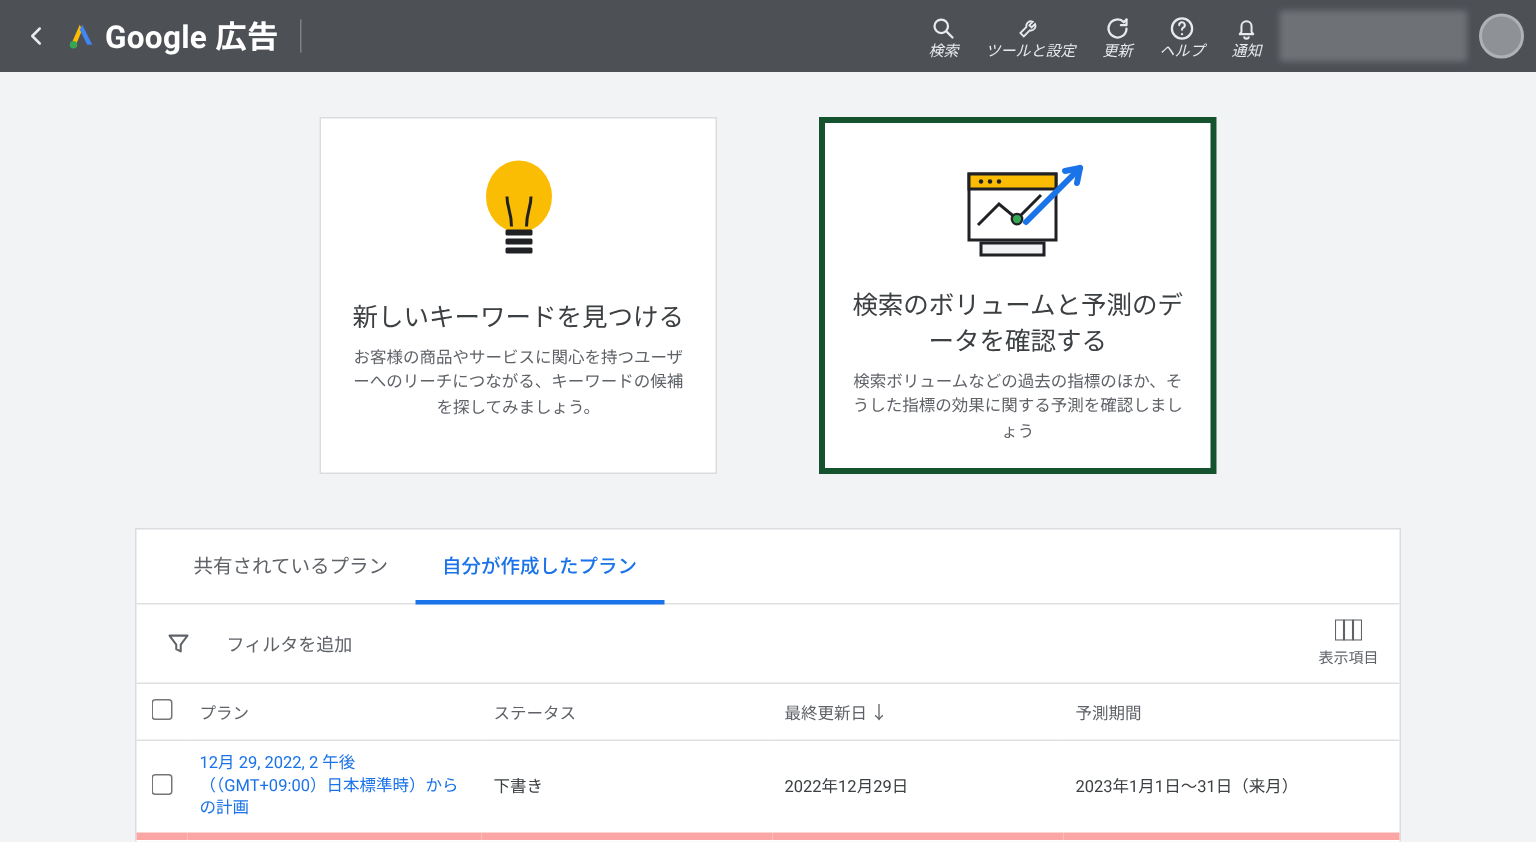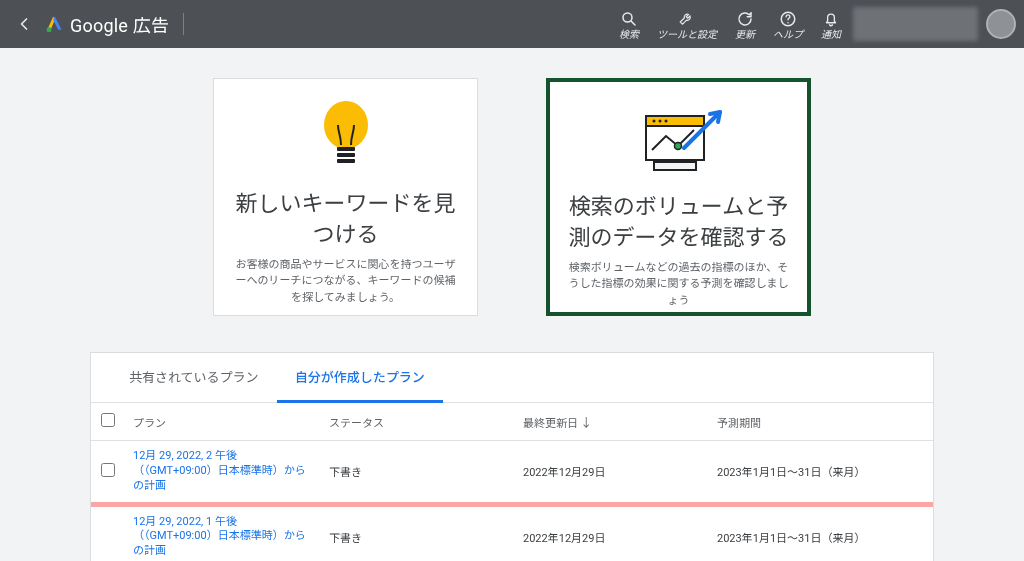--- a/index.html
+++ b/index.html
@@ -16,39 +16,39 @@
   .topbar {
     height: 48px;
     background: #4d5055;
     display: flex;
     align-items: center;
     color: #e8eaed;
     padding: 0 8px;
   }
   .topbar .back { width:32px; display:flex; justify-content:center; }
   .topbar .logo-wrap { display:flex; align-items:center; gap:6px; margin-left:4px;}
-  .topbar .brand { font-size:18px; font-weight:400; letter-spacing:.2px; color:#fff; }
+  .topbar .brand { font-size:21px; font-weight:700; letter-spacing:.2px; color:#fff; }
   .topbar .divider { width:1px; height:22px; background:#7d8085; margin:0 14px;}
   .topbar .pagename { font-size:15px; color:#cfd2d6; }
   .topbar .spacer { flex:1; }
   .topbar .nav { display:flex; align-items:flex-start; gap:18px; margin-right:12px;font-style:italic;}
   .nav-item { display:flex; flex-direction:column; align-items:center; font-size:10px; line-height:1.1; color:#e8eaed; cursor:pointer;}
   .nav-item .ic { font-size:18px; height:20px; display:flex; align-items:center; justify-content:center;}
   .acct-block { width:125px; height:34px; background:#6e7176; border-radius:2px; filter:blur(2px); margin-right:8px;}
   .avatar { width:30px; height:30px; border-radius:50%; background:#8e9196; border:2px solid #aeb1b6;}
   
   .cards { display:flex; gap:48px; justify-content:center; margin-top:30px;}
   .card {
     width:265px; height:238px; background:#fff; border:1px solid #dadce0;
     display:flex; flex-direction:column; align-items:center; padding:16px 18px;
     cursor:pointer;
   }
   .card.highlight { border:4px solid #14532d;margin-left:20px; }
   .card .illus { height:102px; width:100%; display:flex; align-items:center; justify-content:center; }
-  .card h3 { font-size:22px; font-weight:400; color:#3c4043; text-align:center; margin-top:4px; line-height:1.4;}
+  .card h3 { font-size:17px; font-weight:400; color:#3c4043; text-align:center; margin-top:4px; line-height:1.4;}
   .card p  { font-size:11px; color:#5f6368; text-align:center; margin-top:6px; line-height:1.5;}
   
   .bulb-glass { fill:#fbbc04;}
   .bulb-base  { fill:#202124;}
   
   .plans { background:#fff; margin:36px 90px 0 90px; border:1px solid #dadce0; }
   .tabs { display:flex; border-bottom:1px solid #e0e0e0; padding:0 20px;}
   .tab { padding:14px 18px; font-size:13px; color:#5f6368; cursor:pointer; }
   .tab.active { color:#1a73e8; border-bottom:3px solid #1a73e8; margin-bottom:-1px; font-weight:500;}
   .toolbar { display:flex; align-items:center; padding:10px 14px; border-bottom:1px solid #e0e0e0;}
@@ -171,20 +171,39 @@
     <p>検索ボリュームなどの過去の指標のほか、そうした指標の効果に関する予測を確認しましょう</p>
   </div>
 </div>
 
 <div class="plans">
   <div class="tabs">
     <div class="tab">共有されているプラン</div>
     <div class="tab active">自分が作成したプラン</div>
   </div>
 
+  <div class="toolbar">
+    <div class="filter-ic">
+      <svg width="18" height="18" viewBox="0 0 24 24" fill="none">
+          <path d="M4 5h16L14 13v6l-4-2v-4L4 5z" stroke="#5f6368" stroke-width="1.8" fill="none" stroke-linejoin="round"></path>
+        </svg>
+    </div>
+    <div class="add-filter">フィルタを追加</div>
+    <div class="flex"></div>
+    <div class="cols-btn">
+      <span class="ic">
+        <svg width="18" height="14" viewBox="0 0 18 14">
+            <rect x="0" y="0" width="18" height="14" fill="none" stroke="#5f6368" stroke-width="1.4"></rect>
+            <line x1="6" y1="0" x2="6" y2="14" stroke="#5f6368" stroke-width="1.4"></line>
+            <line x1="12" y1="0" x2="12" y2="14" stroke="#5f6368" stroke-width="1.4"></line>
+          </svg>
+      </span>
+      <span>表示項目</span>
+    </div>
+  </div>
 
   <table>
     <colgroup>
         <col class="c-chk">
         <col class="c-plan">
         <col class="c-status">
         <col class="c-date">
         <col class="c-period">
       </colgroup>
     <thead>

